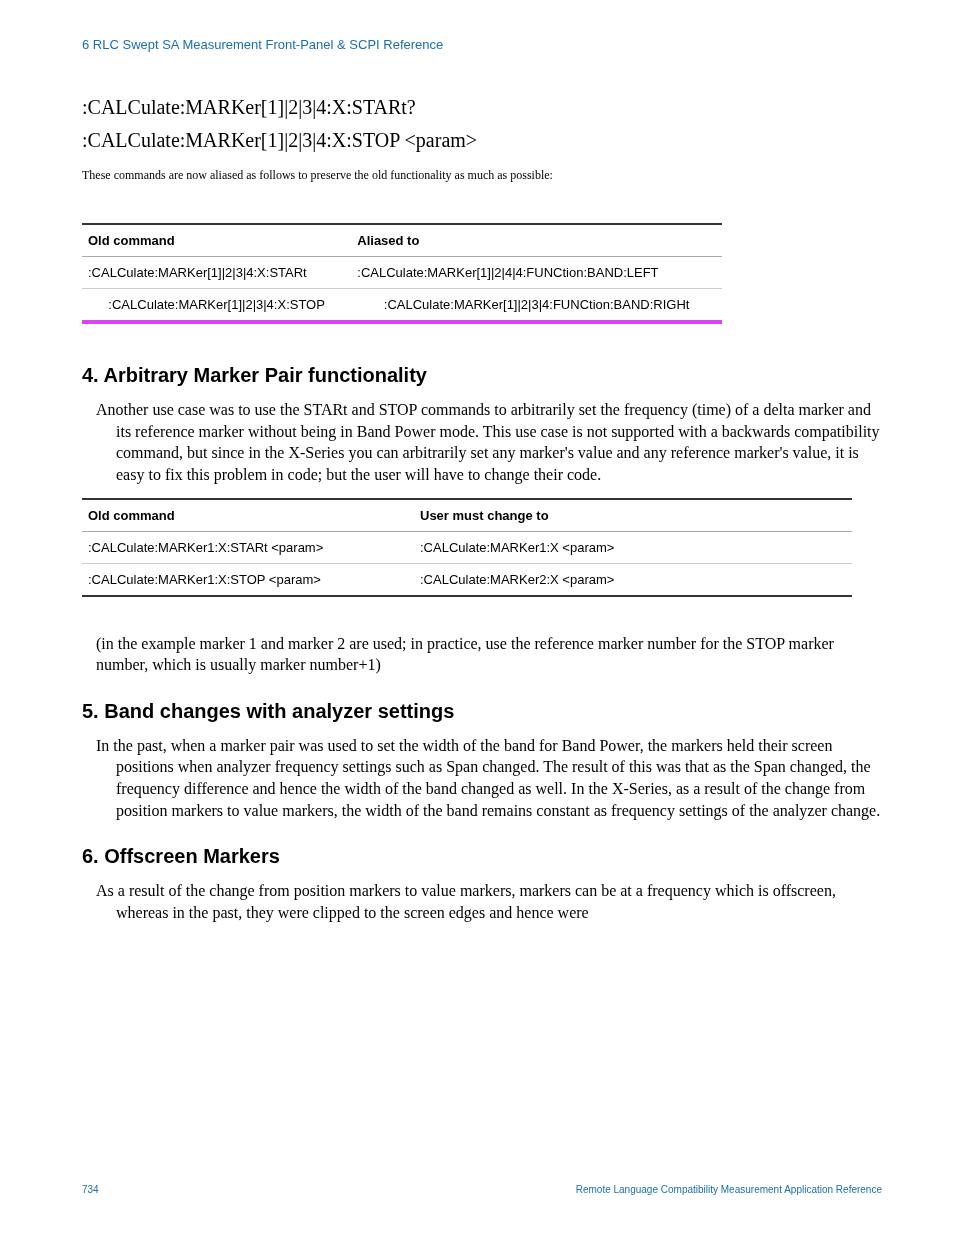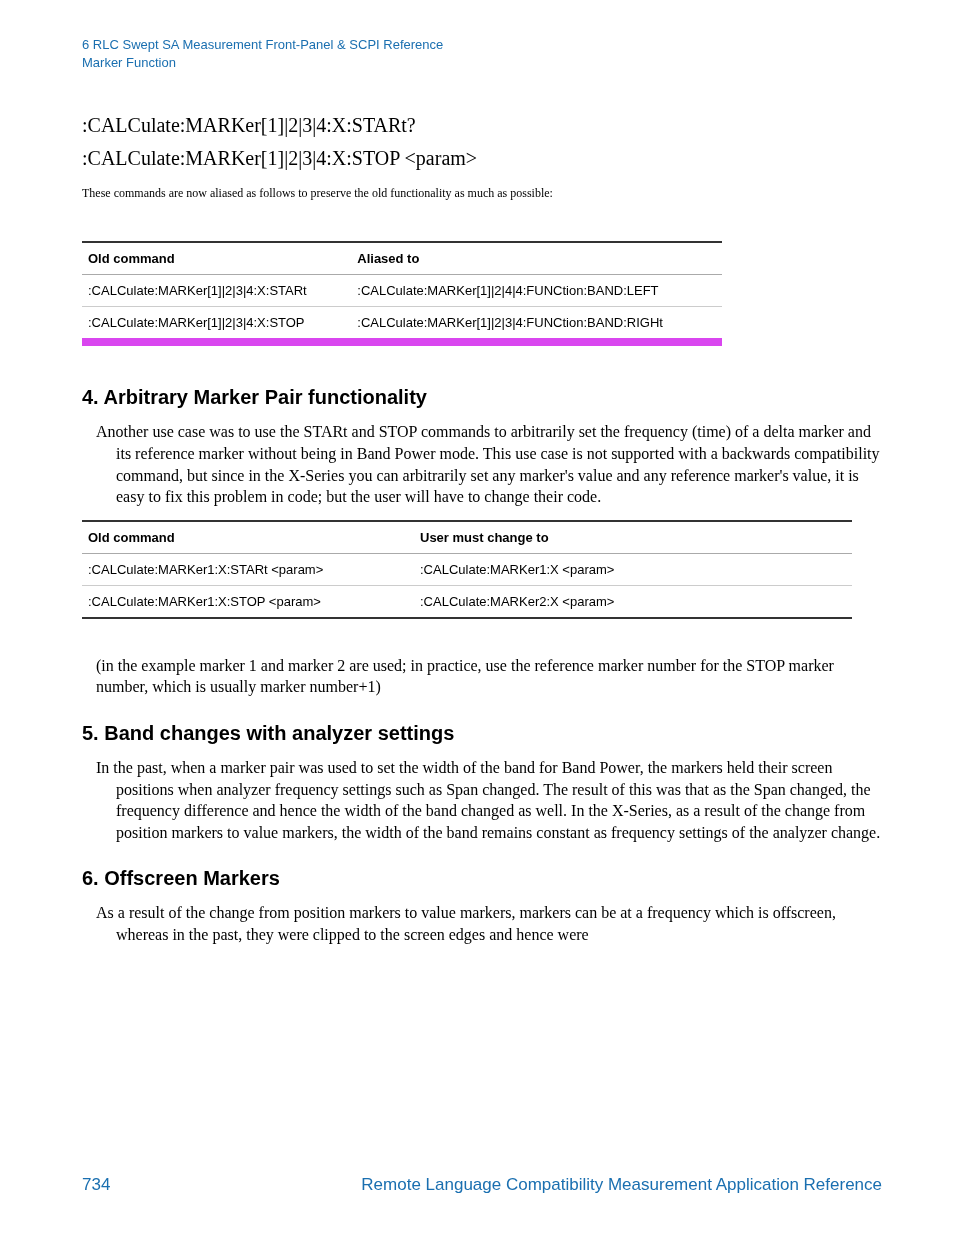--- a/index.html
+++ b/index.html
@@ -45,21 +45,22 @@
     font-weight: bold;
     padding: 8px 6px;
     border-top: 2px solid #333;
     border-bottom: 1px solid #aaa;
   }
   table.cmd-table tbody td {
     padding: 8px 6px;
     border-bottom: 1px solid #ccc;
   }
   table.cmd-table tbody tr:last-child td {
-    border-bottom: 8px solid #d946ef;
+    border-bottom: 4px solid #d946ef;
+    text-align: center;
   }
   h2.section {
     font-family: Liberation Sans, sans-serif;
     font-size: 20px;
     font-weight: bold;
     margin: 24px 0 12px 0;
   }
   p.body {
     font-family: Georgia, 'Times New Roman', serif;
     font-size: 16px;
@@ -90,34 +91,33 @@
   }
   table.cmd-table2 tbody tr:last-child td {
     border-bottom: 2px solid #333;
   }
   .footer {
     position: absolute;
     left: 82px;
     right: 72px;
     bottom: 40px;
     font-family: Arial, Helvetica, sans-serif;
-    font-size: 17px;
+    font-size: 10px;
     color: #1a6fb0;
     display: flex;
     justify-content: space-between;
   }
 </style>
 </head>
 <body>
 
 <div class="page">
 
   <div class="header-links">
     <div>6 RLC Swept SA Measurement Front-Panel &amp; SCPI Reference</div>
-    <div>Marker Function</div>
   </div>
 
   <p class="cmd">:CALCulate:MARKer[1]|2|3|4:X:STARt?</p>
   <p class="cmd">:CALCulate:MARKer[1]|2|3|4:X:STOP &lt;param&gt;</p>
 
   <p class="intro">These commands are now aliased as follows to preserve the old functionality as much as possible:</p>
 
   <table class="cmd-table">
     <thead>
       <tr>

